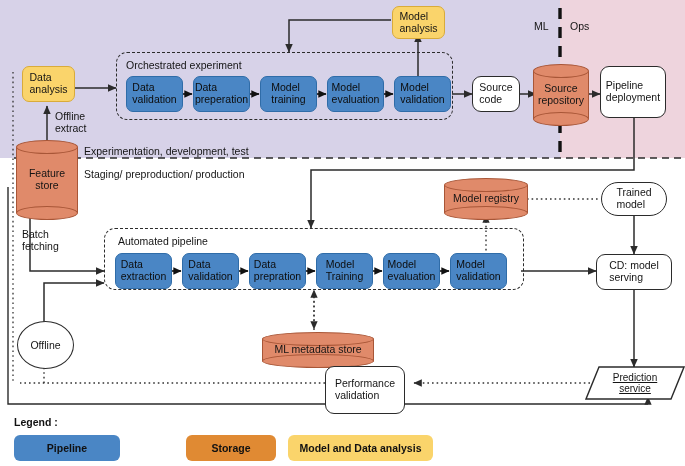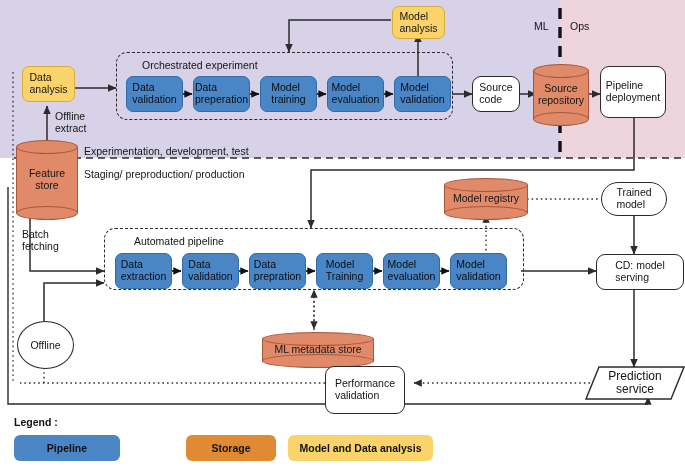--- a/index.html
+++ b/index.html
@@ -34,25 +34,25 @@
   .cyl .lbl{position:absolute;left:0;right:0;top:0;bottom:0;display:flex;align-items:center;
        justify-content:center;text-align:center;font-size:10.5px;line-height:1.12;color:#141414;}
 
   
   .ellipse{position:absolute;border:1.4px solid #2b2b2b;border-radius:50%;background:#fff;
        display:flex;align-items:center;justify-content:center;font-size:10.5px;color:#141414;}
 
   
   .para{position:absolute;}
   .para .lbl{position:absolute;left:0;right:0;top:0;bottom:0;display:flex;align-items:center;
-       justify-content:center;text-align:center;font-size:12px;line-height:1.12;color:#141414;}
+       justify-content:center;text-align:center;font-size:10px;line-height:1.12;color:#141414;text-decoration:underline;}
 
   
   .dashgroup{position:absolute;border:1.7px dashed #2b2b2b;border-radius:11px;box-sizing:border-box;}
-  .grouplabel{position:absolute;font-size:10.5px;color:#141414;white-space:nowrap;margin-left:16px;}
+  .grouplabel{position:absolute;font-size:10.5px;color:#141414;white-space:nowrap;}
 
   
   .ftext{position:absolute;font-size:10.5px;color:#141414;white-space:nowrap;line-height:1.15;}
 
   
   .legend-title{position:absolute;left:14px;top:416px;font-size:10.5px;font-weight:bold;color:#111;}
   .legend-box{position:absolute;top:435px;height:26px;border-radius:6px;display:flex;
        align-items:center;justify-content:center;font-size:10.5px;font-weight:bold;color:#111;}
 </style>
 </head>
@@ -202,21 +202,21 @@
     <div class="body"></div>
     <div class="top"></div>
     <div class="bot"></div>
     <div class="lbl">Model registry</div>
   </div>
 
   <div class="node plain" style="left:601px;top:182px;width:66px;height:34px;border-radius:18px;">
     <div><span>Trained</span><br><span>model</span></div>
   </div>
 
-  <div class="node plain" style="left:596px;top:254px;width:88px;height:36px;">
+  <div class="node plain" style="left:596px;top:254px;width:76px;height:36px;">
     <div><span>CD: model</span><br><span>serving</span></div>
   </div>
 
   <div class="dashgroup" style="left:104px;top:228px;width:420px;height:62px;"></div>
   <div class="grouplabel" style="left:118px;top:235px;">Automated pipeline</div>
 
   <div class="node pipe" style="left:115px;top:253px;width:57px;height:36px;">
     <div><span>Data</span><br><span>extraction</span></div>
   </div>
   <div class="node pipe" style="left:182px;top:253px;width:57px;height:36px;">

